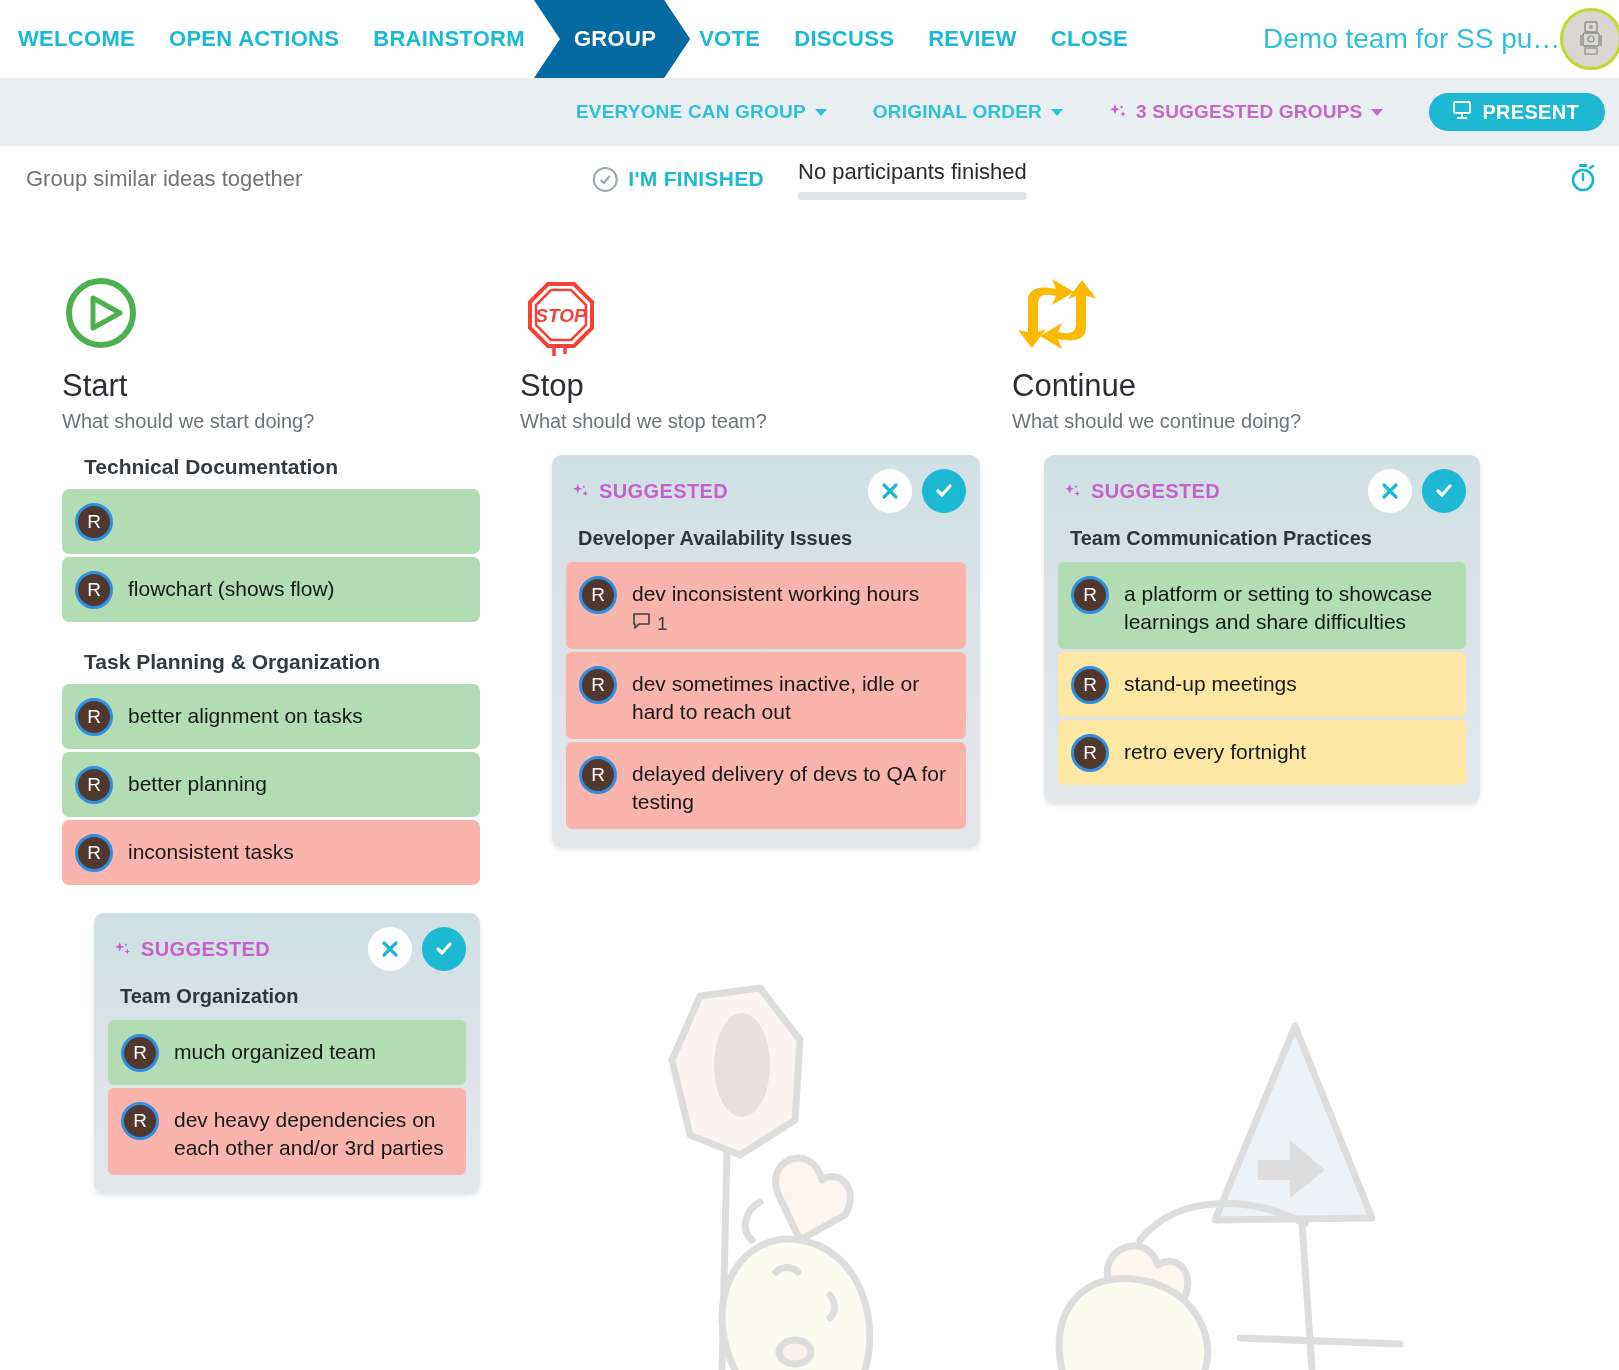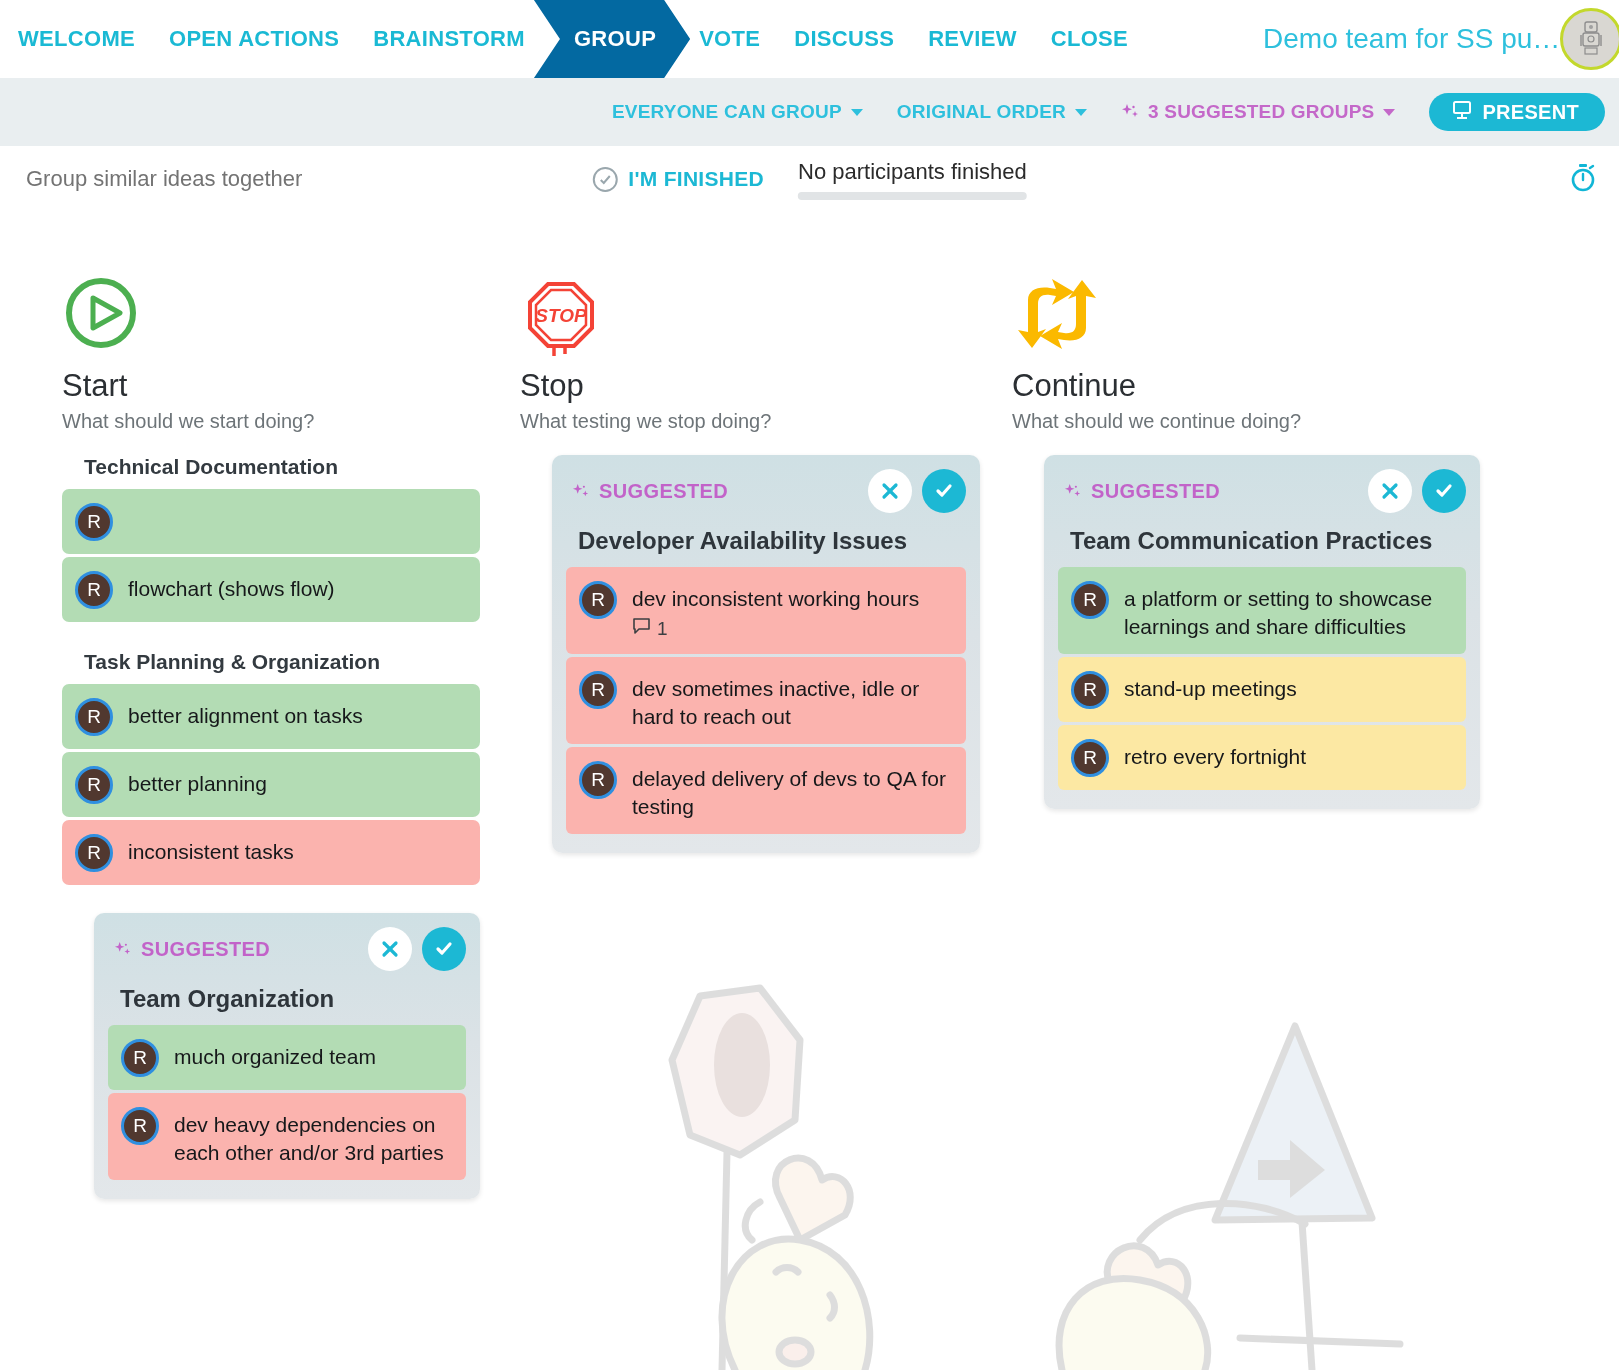--- a/index.html
+++ b/index.html
@@ -80,21 +80,21 @@
   }
 
   
   .subbar {
     height: 68px;
     background: #e9eef0;
     display: flex;
     align-items: center;
     justify-content: flex-end;
     padding-right: 14px;
-    gap: 0;
+    gap: 12px;
     position: relative;
     z-index: 25;
   }
   .subbar-item {
     font-size: 19px;
     font-weight: bold;
     letter-spacing: 0.2px;
     color: #2ec0dd;
     display: flex;
     align-items: center;
@@ -299,21 +299,21 @@
     width: 44px; height: 44px;
     border-radius: 50%;
     display: flex; align-items: center; justify-content: center;
     cursor: pointer;
     border: none;
     flex: none;
   }
   .btn-round.white { background: #ffffff; }
   .btn-round.cyan  { background: #1cb8d4; }
   .sugg-title {
-    font-size: 24px;
+    font-size: 20px;
     font-weight: bold;
     color: #2e353b;
     margin: 2px 0 12px 12px;
   }
   .sugg-body .idea { border-radius: 6px; }
 
   .sparkle { display: inline-block; line-height: 0; }
 </style>
 </head>
 <body>
@@ -514,21 +514,21 @@
     </div>
     <div class="column c2">
       <div class="col-icon"><svg width="82" height="82" viewBox="0 0 82 82">
           <path d="M28 10 L54 10 L72 28 L72 54 L54 72 L28 72 L10 54 L10 28 Z" fill="none" stroke="#f44336" stroke-width="4"></path>
           <path d="M31 16 L51 16 L66 31 L66 51 L51 66 L31 66 L16 51 L16 31 Z" fill="none" stroke="#f44336" stroke-width="2.5"></path>
           <text x="41" y="48" font-family="Liberation Sans, sans-serif" font-size="19" font-weight="bold" font-style="italic" fill="#f44336" text-anchor="middle">STOP</text>
           <line x1="34" y1="72" x2="34" y2="82" stroke="#f44336" stroke-width="3.5"></line>
           <line x1="45" y1="72" x2="45" y2="80" stroke="#f44336" stroke-width="3.5"></line>
         </svg></div>
       <div class="col-title">Stop</div>
-      <div class="col-sub">What testing we stop doing?</div>
+      <div class="col-sub">What should we stop team?</div>
       <div class="col-scroll">
         <div class="suggested">
           <div class="sugg-head">
             <div class="sugg-label">
               <span class="sparkle"><svg width="19" height="19" viewBox="0 0 20 20">
                   <path d="M6 2 L7.4 6 L11 7.2 L7.4 8.4 L6 12.4 L4.6 8.4 L1 7.2 L4.6 6 Z" fill="#c263c9"></path>
                   <path d="M14 9 L14.8 11.2 L17 12 L14.8 12.8 L14 15 L13.2 12.8 L11 12 L13.2 11.2 Z" fill="#c263c9"></path>
                   <circle cx="12.5" cy="5" r="1.1" fill="#c263c9"></circle>
                 </svg></span>
               <span>SUGGESTED</span>

